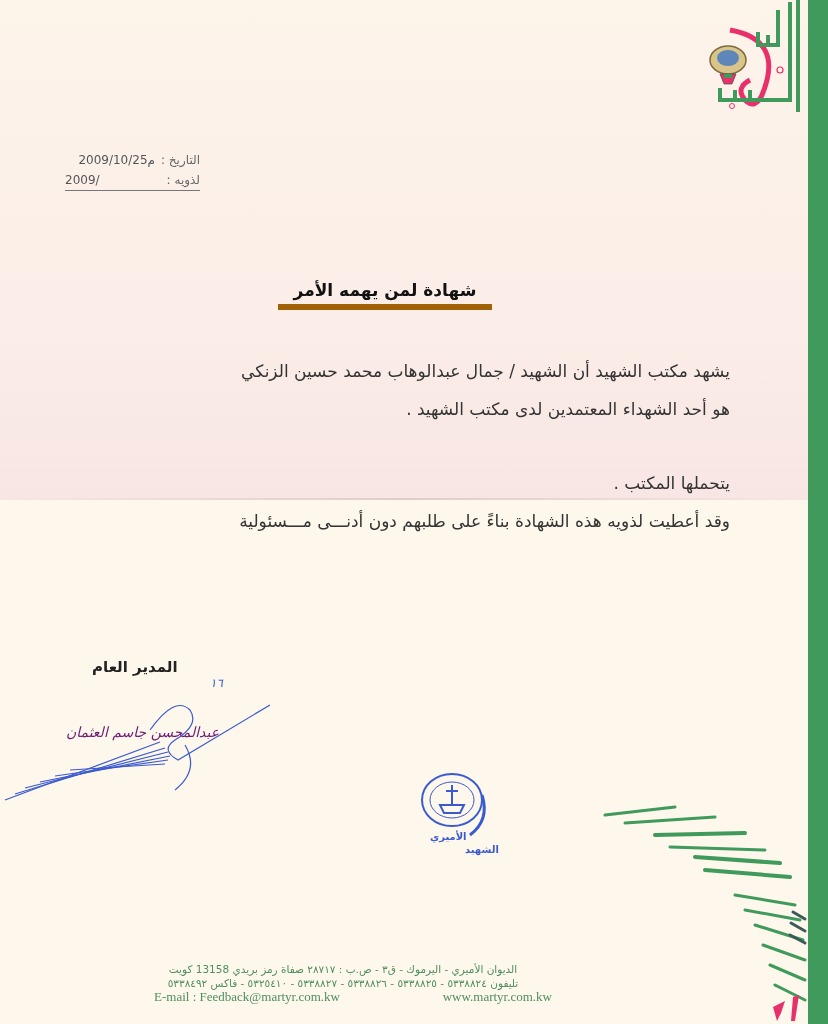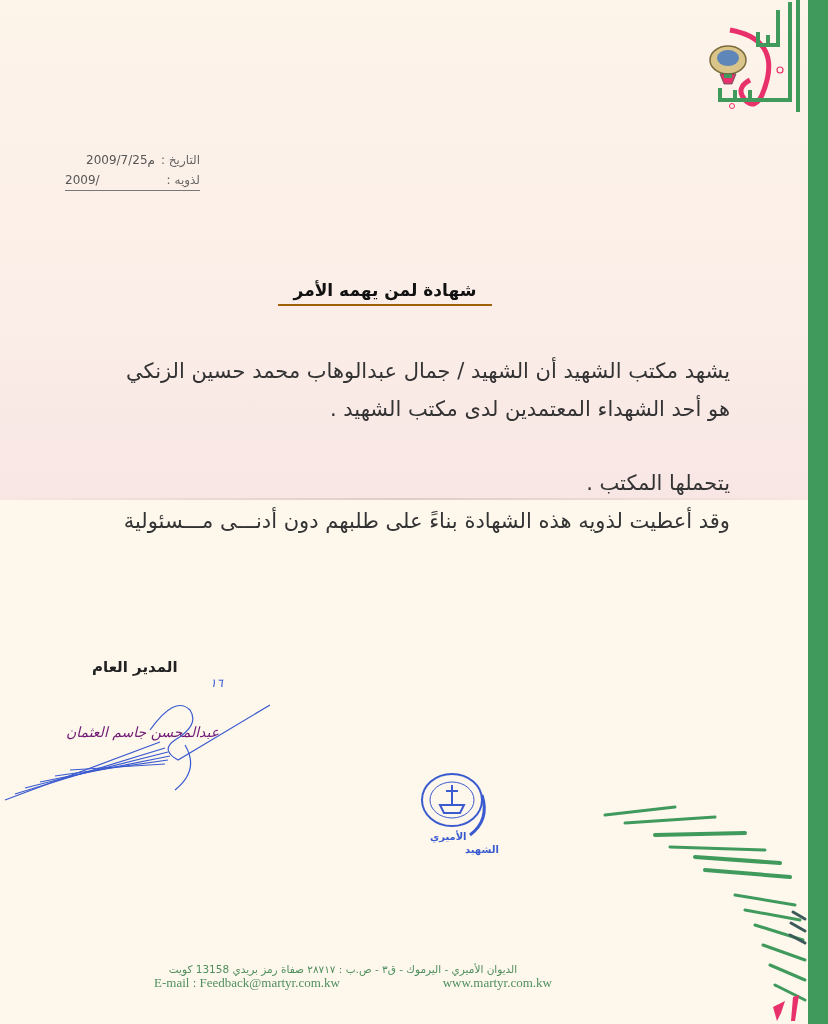--- a/index.html
+++ b/index.html
@@ -26,25 +26,25 @@
   
   .meta { position:absolute; left:60px; top:150px; direction:rtl; width:140px; font-size:12px; color:#555; }
   .meta-row { display:flex; justify-content:flex-start; gap:6px; height:20px; align-items:center; }
   .meta-row .lbl { color:#666; }
   .meta-row .val { direction:ltr; }
   .meta-row.num { border-bottom:1px solid #777; width:135px; }
   
   .title {
     position:absolute; left:278px; top:280px; width:214px; text-align:center;
     font-size:17px; font-weight:bold; color:#111; direction:rtl;
-    border-bottom:2px solid #a16207; padding-bottom:4px;
+    border-bottom:6px solid #a16207; padding-bottom:4px;
   }
   .body-text {
     position:absolute; right:98px; width:640px; direction:rtl; text-align:right;
-    font-size:21px; color:#333; line-height:38px;
+    font-size:17px; color:#333; line-height:38px;
   }
   .p1 { top:352px; }
   .p2 { top:464px; }
   .sig-title { position:absolute; left:92px; top:658px; font-size:15px; font-weight:bold; color:#222; direction:rtl; }
   .sig-name { position:absolute; left:66px; top:724px; font-size:14px; color:#701a75; direction:rtl; font-style:italic; }
   .sig-mark { position:absolute; left:210px; top:676px; font-size:12px; color:#3a5ad0; font-style:italic;text-align:right; }
   .signature { position:absolute; left:0; top:690px; width:280px; height:120px; }
   .stamp { position:absolute; left:410px; top:765px; width:110px; height:95px; }
   .decor { position:absolute; left:595px; top:795px; width:213px; height:229px; }
   .footer {
@@ -75,21 +75,21 @@
     <path d="M45 100 L45 90 M60 100 L60 90"></path>
     <path d="M108 0 L108 112"></path>
   </g>
   <circle cx="90" cy="70" r="3" fill="none" stroke="#e8306a" stroke-width="1.2"></circle>
   <circle cx="42" cy="106" r="2.5" fill="none" stroke="#e8306a" stroke-width="1"></circle>
 </svg>
 
 <div class="meta">
   <div class="meta-row">
     <span class="lbl">التاريخ :</span>
-    <span class="val">2009/7/25م</span>
+    <span class="val">2009/10/25م</span>
   </div>
   <div class="meta-row num">
     <span class="lbl">لذويه :</span>
     <span class="val" style="margin-right:auto">2009/</span>
   </div>
 </div>
 
 <div class="title">شهادة لمن يهمه الأمر</div>
 
 <div class="body-text p1">
@@ -150,17 +150,18 @@
       <path d="M195 140 L210 148"></path>
   </g>
   <g fill="#e8306a">
     <path d="M178 212 L190 206 L186 218 L182 226 Z"></path>
       <path d="M198 202 L204 200 L200 226 L196 226 Z"></path>
   </g>
 </svg>
 
 <div class="footer">
   <div>الديوان الأميري - اليرموك - ق٣ - ص.ب : ٢٨٧١٧ صفاة رمز بريدي 13158 كويت</div>
+  <div>تليفون ٥٣٣٨٨٢٤ - ٥٣٣٨٨٢٥ - ٥٣٣٨٨٢٦ - ٥٣٣٨٨٢٧ - ٥٣٢٥٤١٠ - فاكس ٥٣٣٨٤٩٢</div>
   <div class="en">
     <span>E-mail : Feedback@martyr.com.kw</span>
     <span>www.martyr.com.kw</span>
   </div>
 </div>
 
 </body></html>

